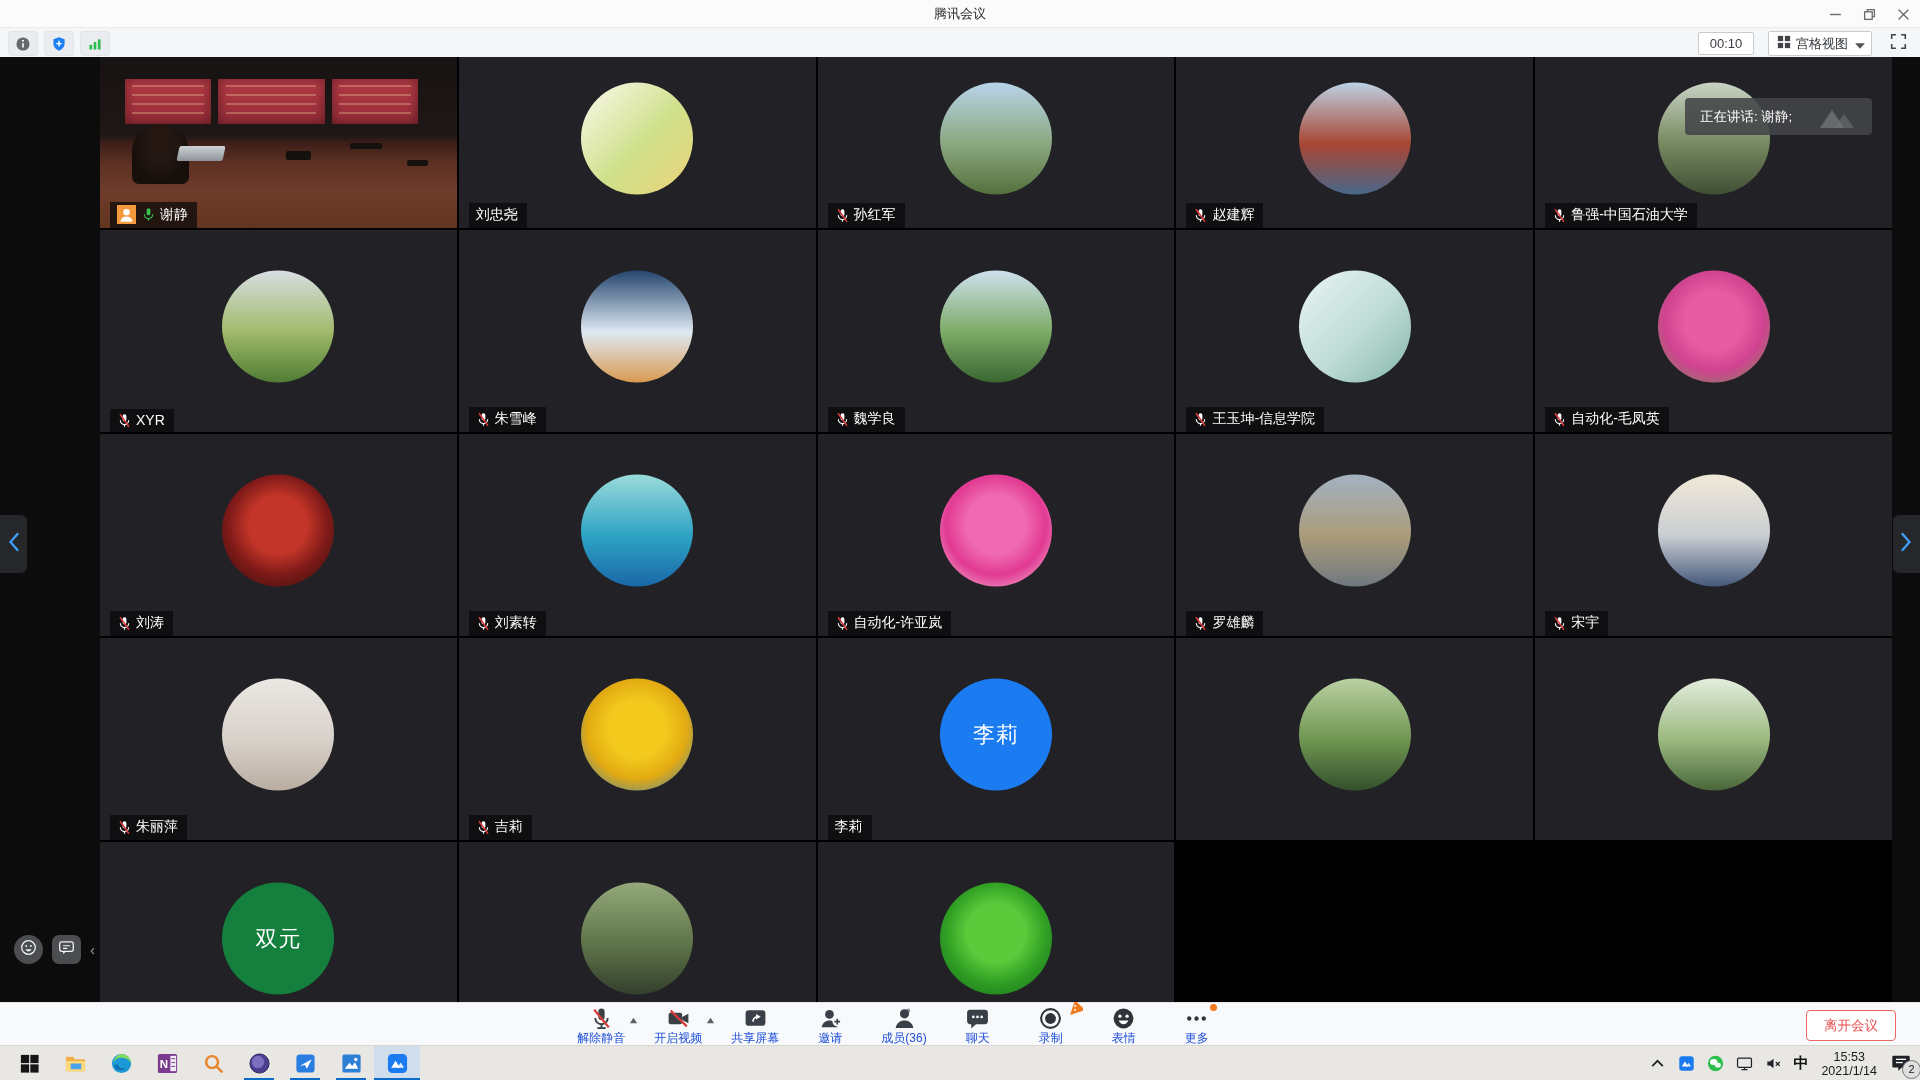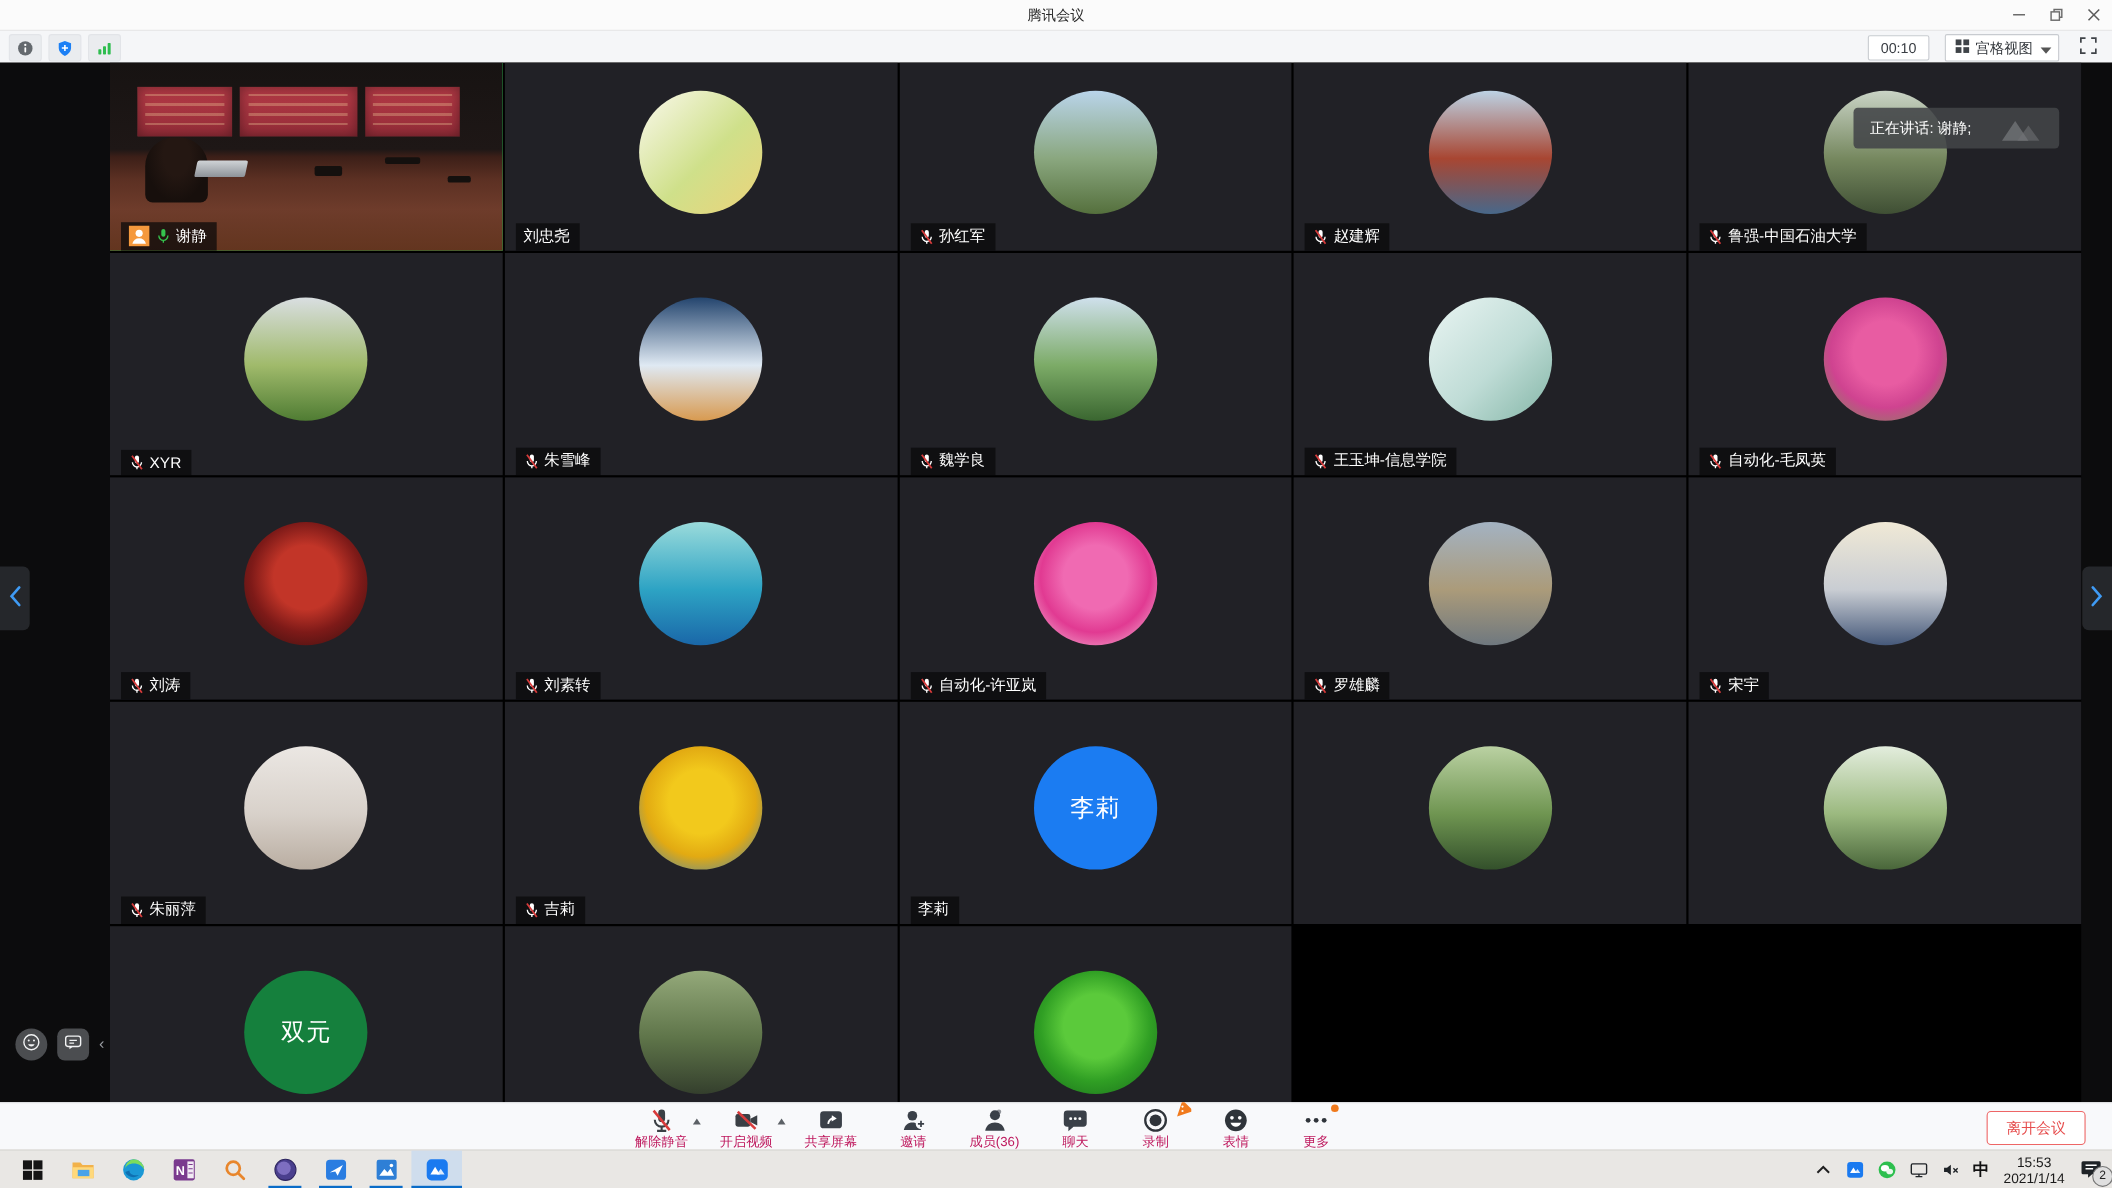--- a/index.html
+++ b/index.html
@@ -66,21 +66,21 @@
   .fl-btn{width:29px;height:29px;border-radius:7px;background:rgba(128,131,136,.55);display:flex;align-items:center;justify-content:center;}
   .fl-btn.round{border-radius:50%;}
   .fl-btn svg{width:17px;height:17px;}
   .fl-collapse{color:#9a9da2;font-size:15px;}
 
   
   .footbar{position:absolute;left:0;top:1002px;width:1920px;height:43px;background:#f8f9fb;border-top:1px solid #e4e5e8;}
   .foot-items{position:absolute;left:0;right:0;top:0;height:43px;display:flex;justify-content:center;gap:29px;transform:translateX(-62px);}
   .fitem{position:relative;display:flex;flex-direction:column;align-items:center;justify-content:flex-start;padding-top:3px;min-width:44px;}
   .fitem .fic{width:25px;height:25px;}
-  .fitem .flab{font-size:12px;color:#be185d;margin-top:-1px;white-space:nowrap;}
+  .fitem .flab{font-size:12px;color:#1d4ed8;margin-top:-1px;white-space:nowrap;}
   .fitem .subarrow{position:absolute;right:-13px;top:8px;width:9px;height:9px;}
   .fitem .ribbon{position:absolute;right:-10px;top:-1px;width:16px;height:16px;}
   .fitem .odot{position:absolute;right:2px;top:1px;width:7px;height:7px;border-radius:50%;background:#f07a1d;}
   .leavebtn{position:absolute;right:24px;top:7px;height:29px;padding:0 17px;background:#fff;border:1px solid #e66;
             border-radius:4px;color:#e64c4c;font-size:13.5px;display:flex;align-items:center;}
 
   
   .taskbar{position:absolute;left:0;top:1045px;width:1920px;height:35px;background:#e9e7e4;border-top:1px solid #d8d6d3;}
   .tb-apps{position:absolute;left:6px;top:0;height:35px;display:flex;}
   .tb-app{position:relative;width:46px;height:35px;display:flex;align-items:center;justify-content:center;}

